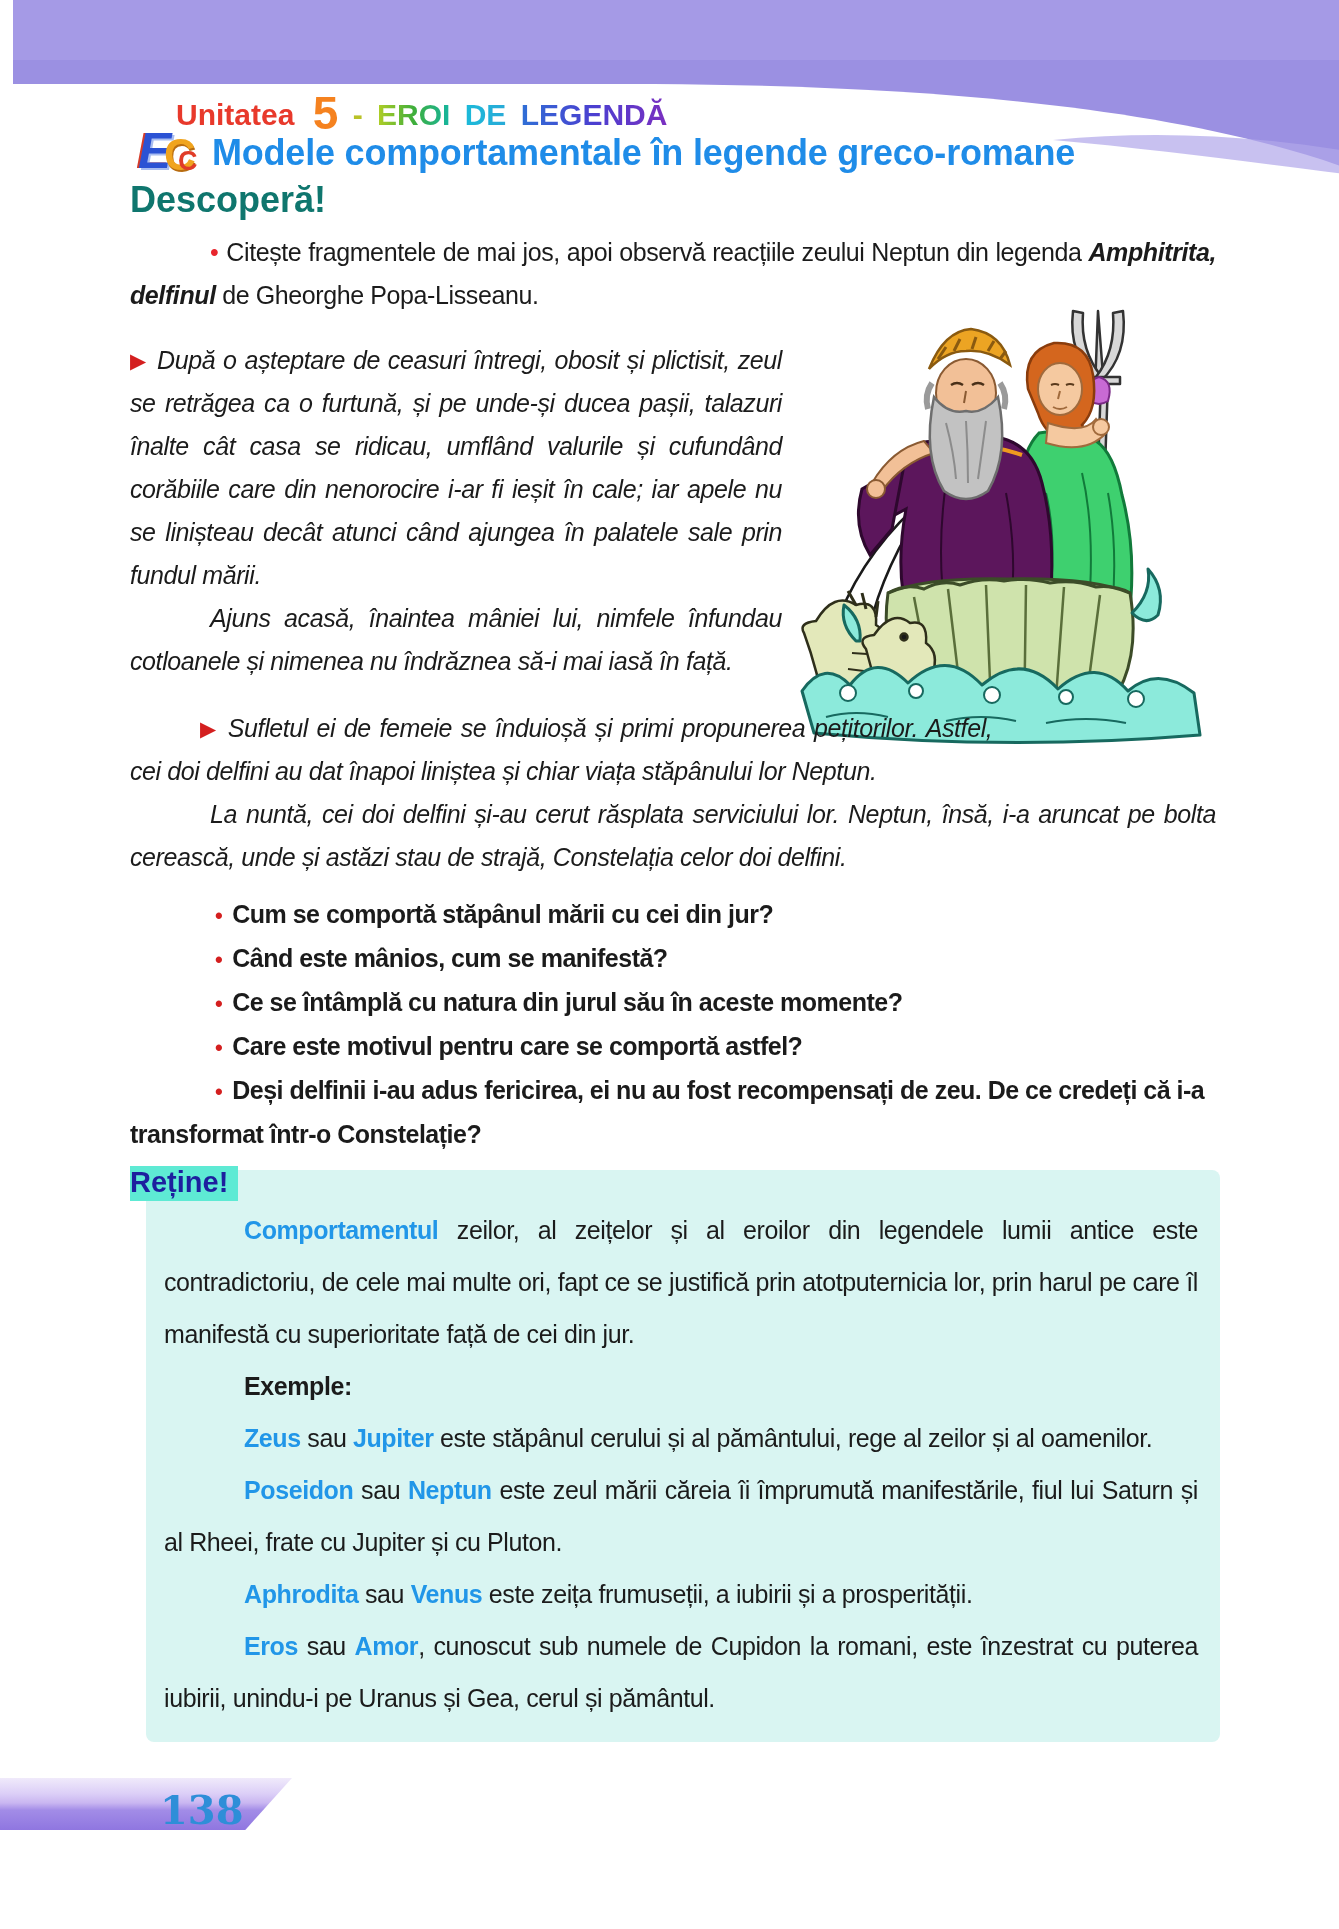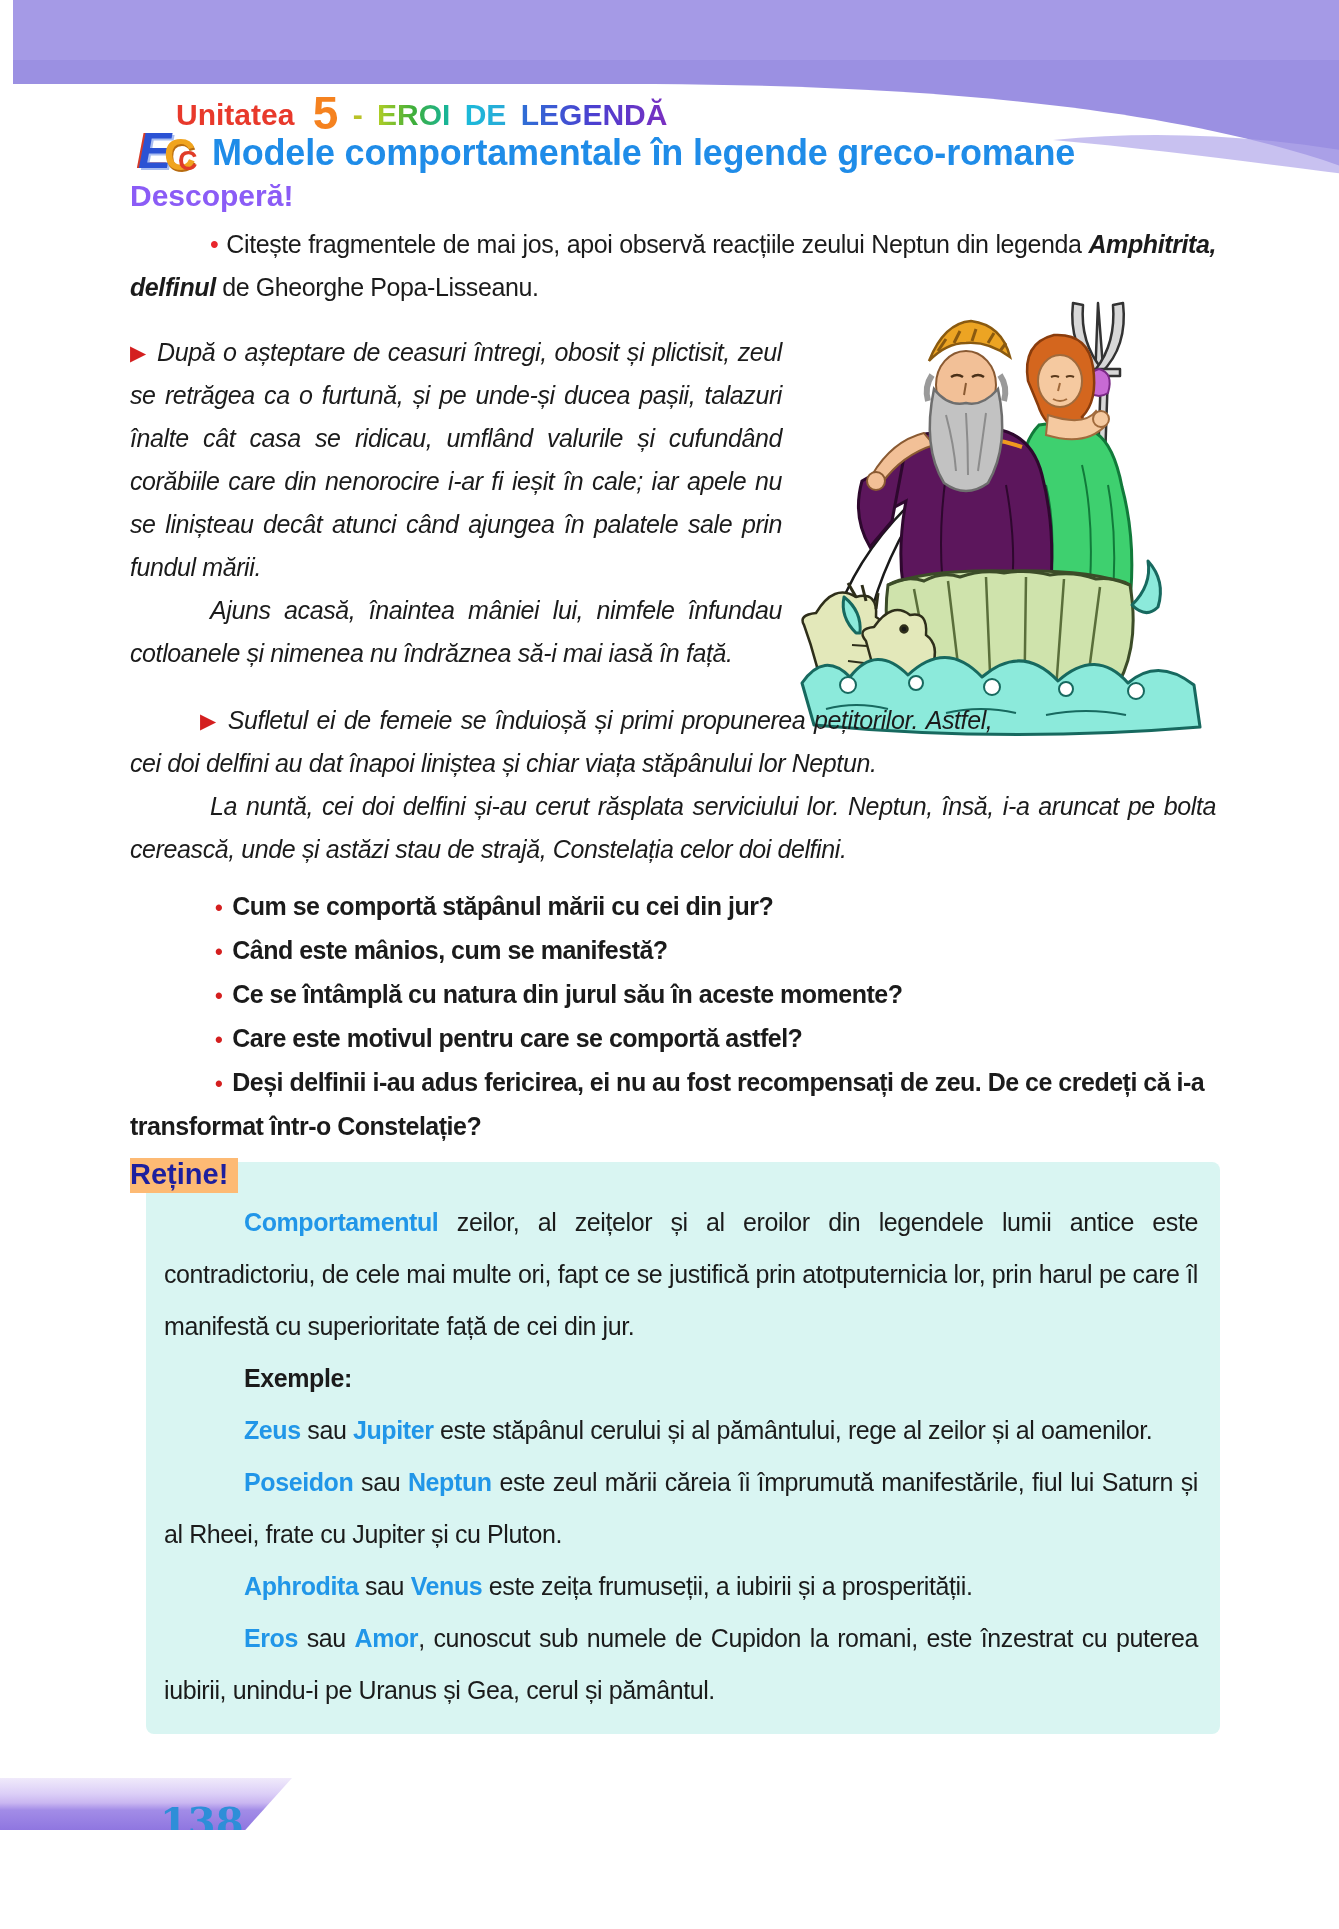--- a/index.html
+++ b/index.html
@@ -25,21 +25,21 @@
   .ecc-logo{position:absolute;top:122px;left:138px;width:70px;height:60px;letter-spacing:0;}
   .ecc-e{position:absolute;left:0;top:0;font-weight:900;font-style:italic;font-size:50px;color:#2b52d4;text-shadow:2px 2px 0 #a9bdf0, -2px 0 0 #d43c2a;}
   .ecc-c1{position:absolute;left:26px;top:8px;font-weight:900;font-size:44px;color:#f0a41e;text-shadow:1px 2px 0 #b86c10;}
   .ecc-c2{position:absolute;left:40px;top:24px;font-weight:900;font-size:27px;color:#e03c28;}
   
   .lesson-title{
     position:absolute;top:132px;left:212px;margin:0;
     font-size:36px;font-weight:bold;color:#1f8ce8;letter-spacing:-0.2px;
   }
   .content{position:absolute;top:175px;left:130px;width:1086px;}
-  .discover{margin:4px 0 10px 0;font-size:30px;font-weight:bold;color:#8b5cf6;letter-spacing:0;}
+  .discover{margin:4px 0 10px 0;font-size:36px;font-weight:bold;color:#0f766e;letter-spacing:0;}
   
   .para{font-size:25px;line-height:43px;text-align:justify;margin:0;}
   .indent{text-indent:80px;}
   .bullet-dot{color:#e8262d;font-size:25px;padding-right:8px;}
   .work-title{font-weight:bold;font-style:italic;}
   .fragments{font-style:italic;margin-top:22px;}
   .frag-marker{color:#d41f1f;font-style:normal;font-size:21px;padding-right:10px;vertical-align:1px;}
   .frag-gap{height:24px;}
   
   .illu-float{
@@ -47,38 +47,38 @@
     shape-outside:polygon(0 0,420px 0,420px 408px,240px 408px,160px 300px,0 285px);
   }
   .illu-float svg{display:block;width:420px;height:455px;margin-top:-46px;}
   
   .questions{list-style:none;margin:14px 0 0 0;padding:0;}
   .questions li{font-size:25px;line-height:43px;font-weight:600;text-indent:85px;text-align:left;letter-spacing:-0.5px;}
   .q-bullet{color:#d41f1f;font-size:22px;padding-right:10px;}
   
   .retine-label{
     display:inline-block;position:relative;z-index:2;margin:10px 0 -8px 0;
-    font-size:29px;font-weight:bold;color:#1d1f9e;background:#fdba74;
+    font-size:29px;font-weight:bold;color:#1d1f9e;background:#5eead4;
     padding:0 10px 2px 0;letter-spacing:0;
   }
   .retine-box{
     position:relative;z-index:1;background:#d9f5f2;border-radius:8px;
     margin:-26px -4px 0 16px;padding:34px 22px 18px 18px;
   }
   .retine-box .para{line-height:52px;}
   .blue-name{color:#2196e8;font-weight:bold;}
   .examples-label{font-weight:bold;}
   
   .page-ribbon{
     position:absolute;left:0;top:1778px;width:292px;height:52px;
     background:linear-gradient(180deg,#f0eafb 0%,#dccff7 30%,#c9b6f1 48%,#a28ce7 62%,#8f76e0 100%);
     clip-path:polygon(0 0,100% 0,84% 100%,0 100%);
   }
   .page-number{
-    position:absolute;left:160px;top:20px;
+    position:absolute;left:160px;top:8px;
     font-family:"DejaVu Serif",serif;font-weight:bold;font-size:40px;color:#2e8ed8;
     letter-spacing:0;
   }
 </style>
 </head>
 <body>
 
 <div class="top-banner">
   <svg width="1339" height="175" viewBox="0 0 1339 175">
     <rect x="0" y="0" width="1339" height="175" fill="#9b90e2"></rect>

